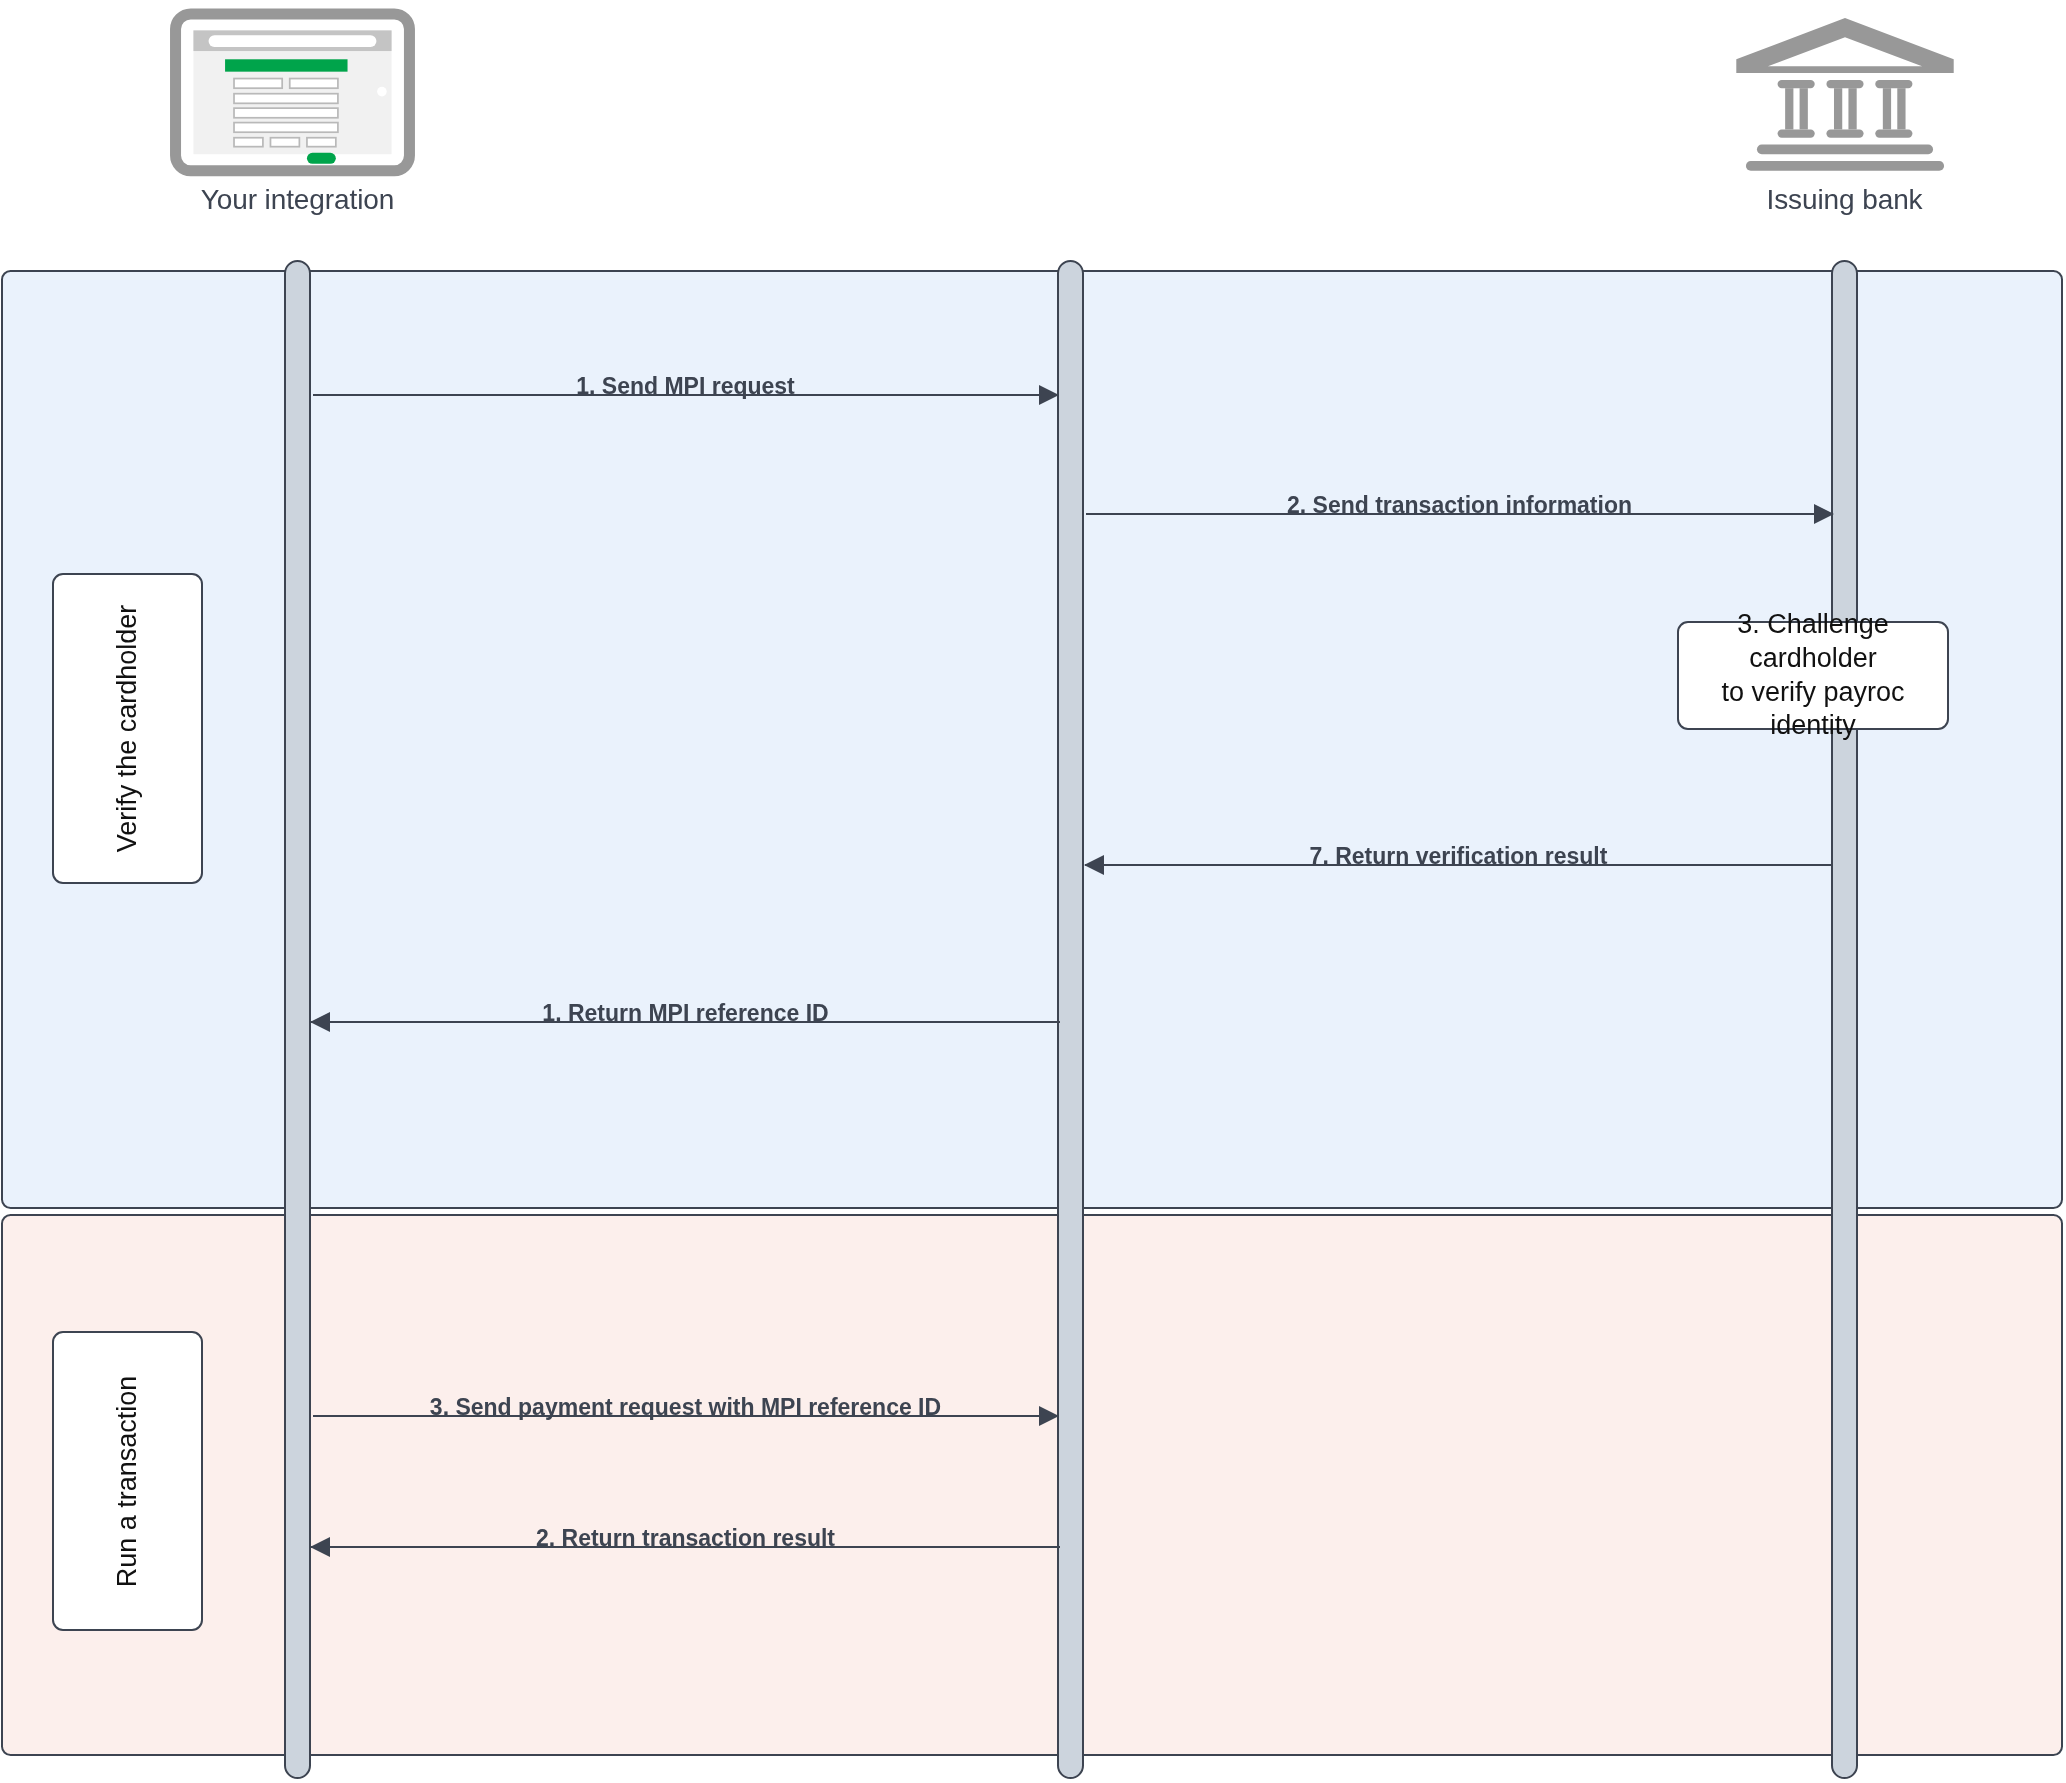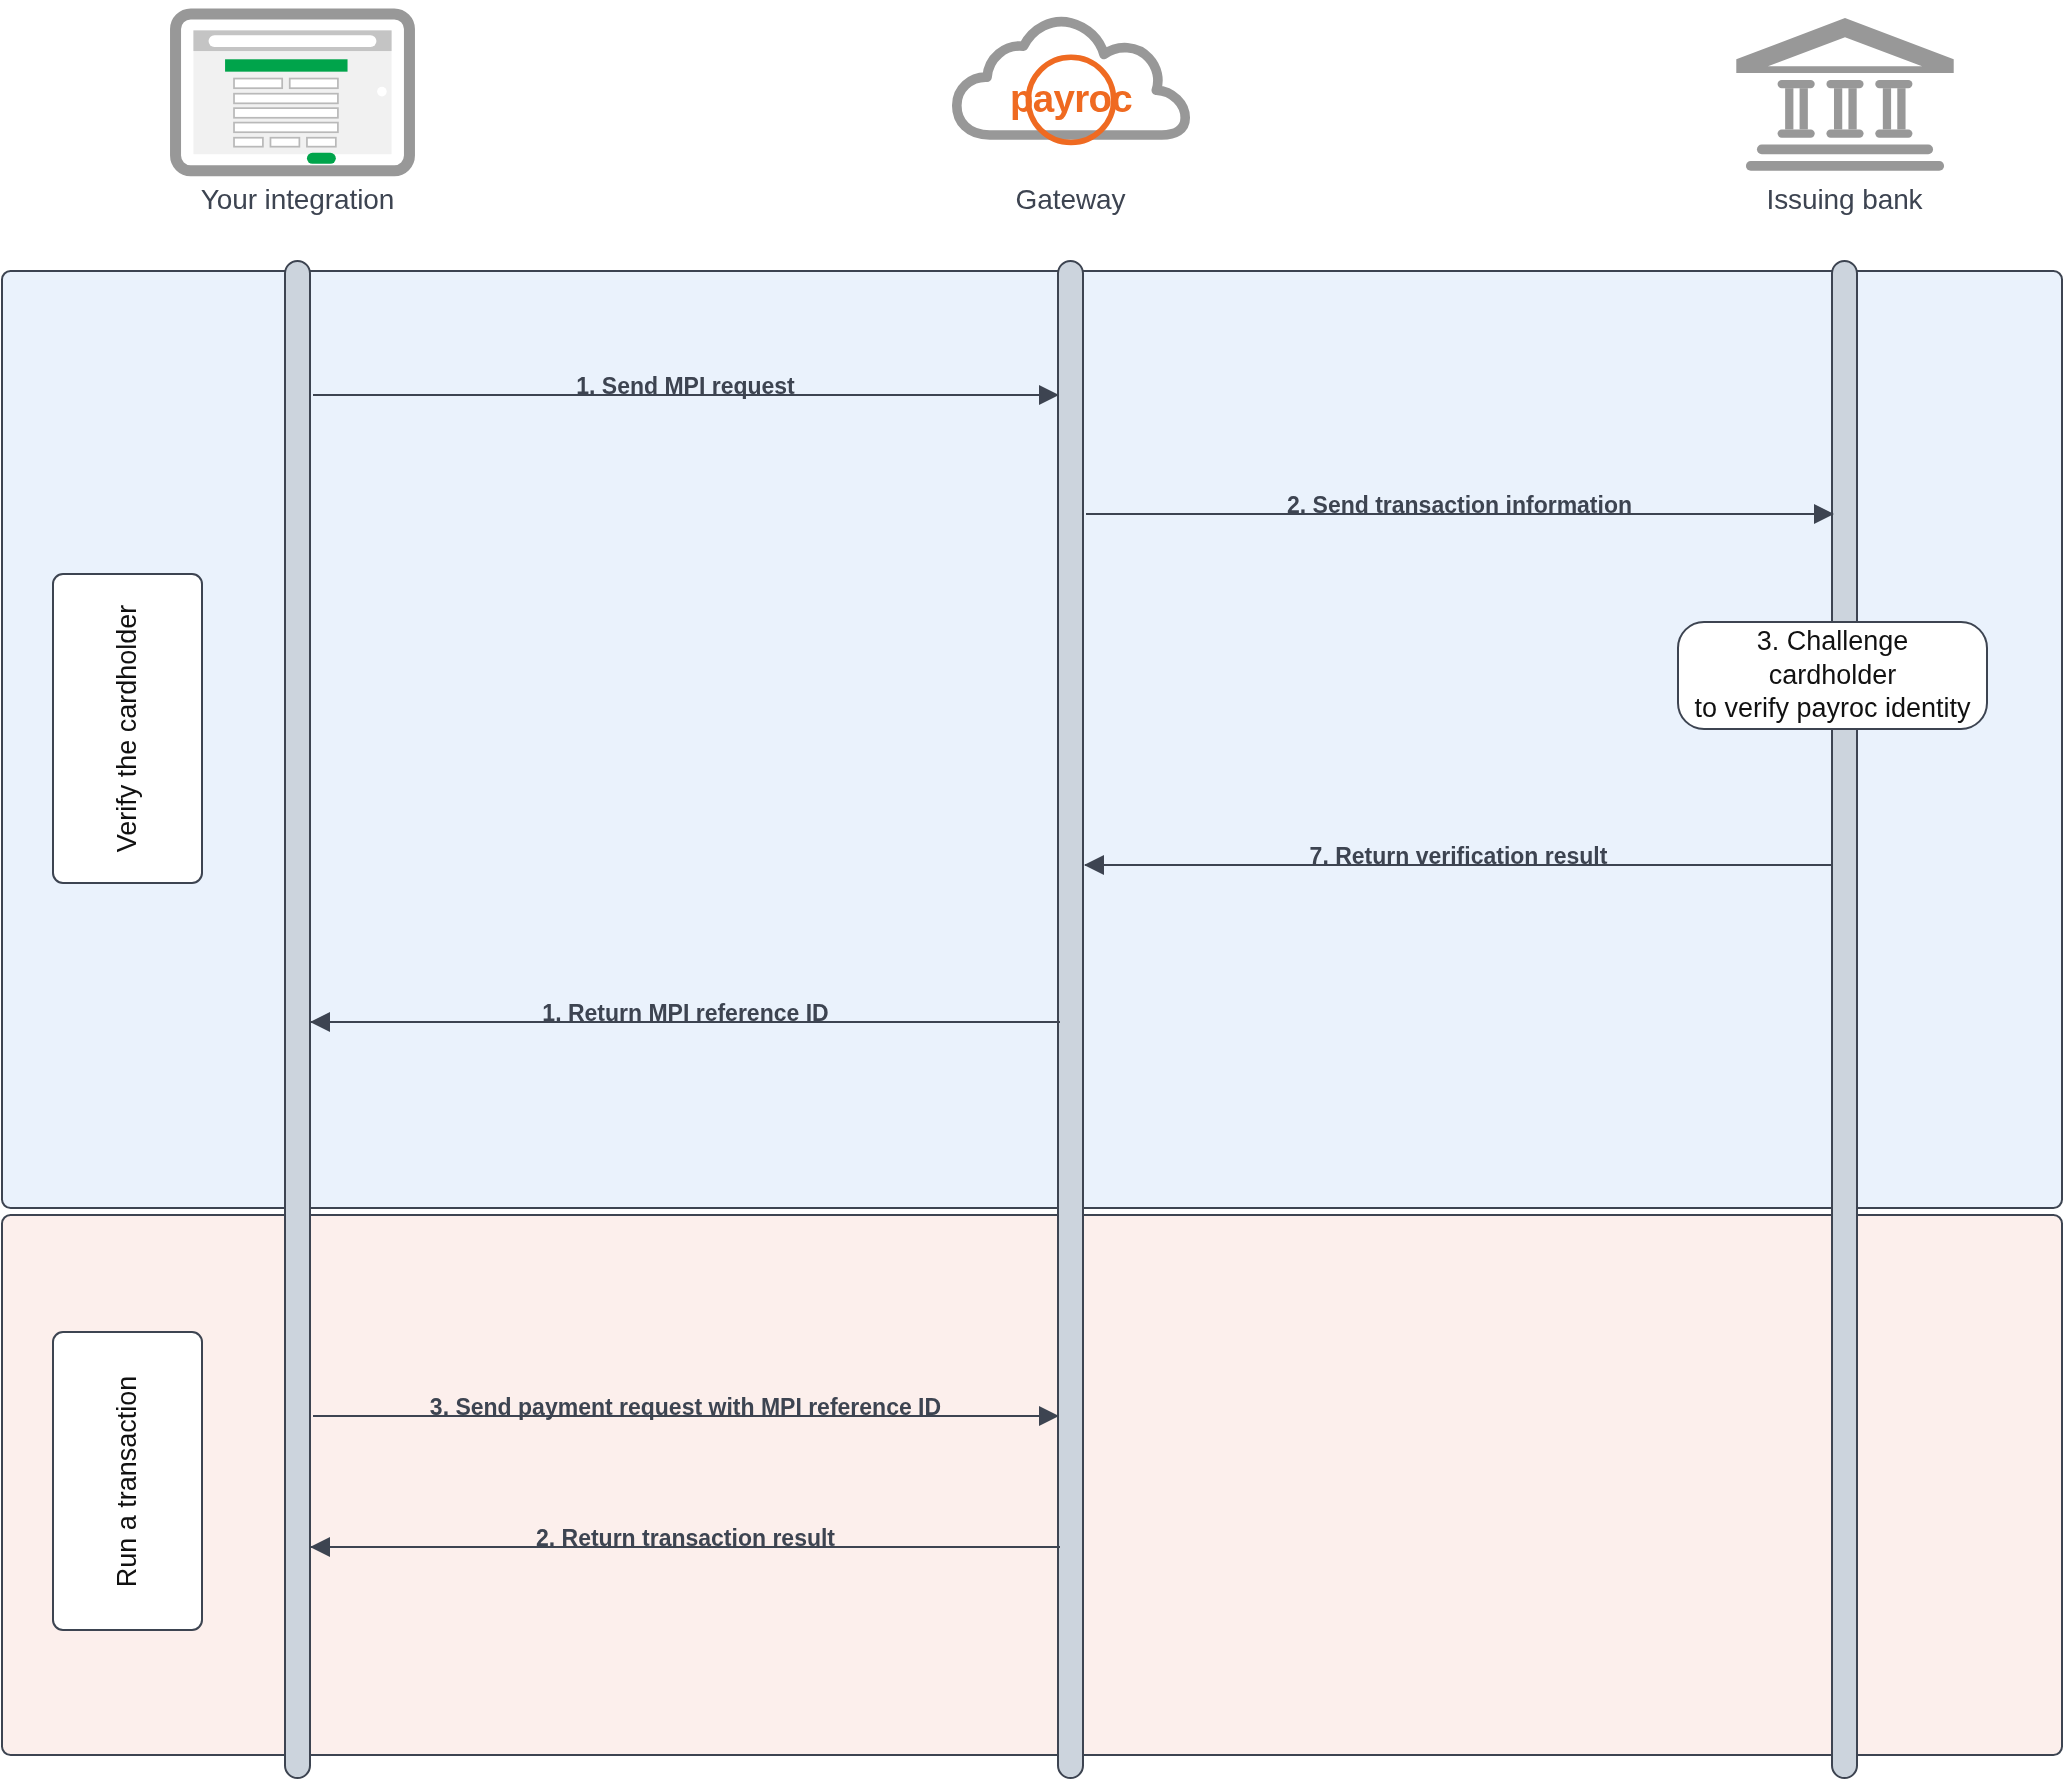--- a/index.html
+++ b/index.html
@@ -134,21 +134,21 @@
     box-sizing: border-box;
     display: flex;
     align-items: center;
     justify-content: center;
     text-align: center;
     font-size: 27px;
     color: #111111;
     line-height: 1.25;
     padding: 0 12.4px;
   }
-  .note.challenge { left: 1677px; top: 621px; width: 311px; height: 109px; border-radius: 27px; }
+  .note.challenge { left: 1677px; top: 621px; width: 272px; height: 109px; }
 
   
   .tablet-svg, .cloud-svg, .bank-svg { display: block; }
 </style>
 </head>
 <body>
 
 <div id="stage">
 
   <div class="phase verify"></div>
@@ -174,30 +174,20 @@
         <rect x="97" y="190" width="42" height="13" fill="#ffffff" stroke="#b9b9b9" stroke-width="2.5"></rect>
         <rect x="150" y="190" width="42" height="13" fill="#ffffff" stroke="#b9b9b9" stroke-width="2.5"></rect>
         <rect x="203" y="190" width="42" height="13" fill="#ffffff" stroke="#b9b9b9" stroke-width="2.5"></rect>
         <rect x="203" y="212" width="42" height="16" rx="8" fill="#00a44b"></rect>
         <circle cx="312" cy="123" r="7" fill="#ffffff"></circle>
       </svg>
     </div>
     <div class="actor-label">Your integration</div>
   </div>
 
-  <div class="actor" style="left:926px">
-    <div class="actor-icon">
-      <svg class="cloud-svg" width="262" height="172" viewBox="0 0 380 250" aria-hidden="true">
-        <path d="M72 186 C40 186 24 166 24 143 C24 119 44 101 68 102 C70 74 94 54 121 57 C134 31 162 16 190 23 C214 29 232 47 238 69 C258 54 287 56 303 74 C316 88 319 106 314 121 C338 122 356 141 356 161 C356 179 341 186 322 186 Z" fill="#ffffff" stroke="#989898" stroke-width="14" stroke-linejoin="round"></path>
-        <circle cx="190" cy="135" r="62" fill="none" stroke="#ef6a21" stroke-width="8"></circle>
-        <text x="190" y="152" text-anchor="middle" font-family="'Liberation Sans', sans-serif" font-size="56" font-weight="600" fill="#ef6a21" letter-spacing="-1">payroc</text>
-      </svg>
-    </div>
-    <div class="actor-label">Gateway</div>
-  </div>
 
   <div class="actor" style="left:1700px">
     <div class="actor-icon">
       <svg class="bank-svg" width="262" height="172" viewBox="0 0 380 250" aria-hidden="true">
         <g fill="#989898">
           <path d="M190 16 L348 76 L348 96 L32 96 L32 76 Z M190 44 L78 86 L302 86 Z"></path>
           <rect x="92" y="106" width="54" height="12" rx="6"></rect>
           <rect x="163" y="106" width="54" height="12" rx="6"></rect>
           <rect x="234" y="106" width="54" height="12" rx="6"></rect>
           <rect x="103" y="118" width="12" height="60"></rect>

